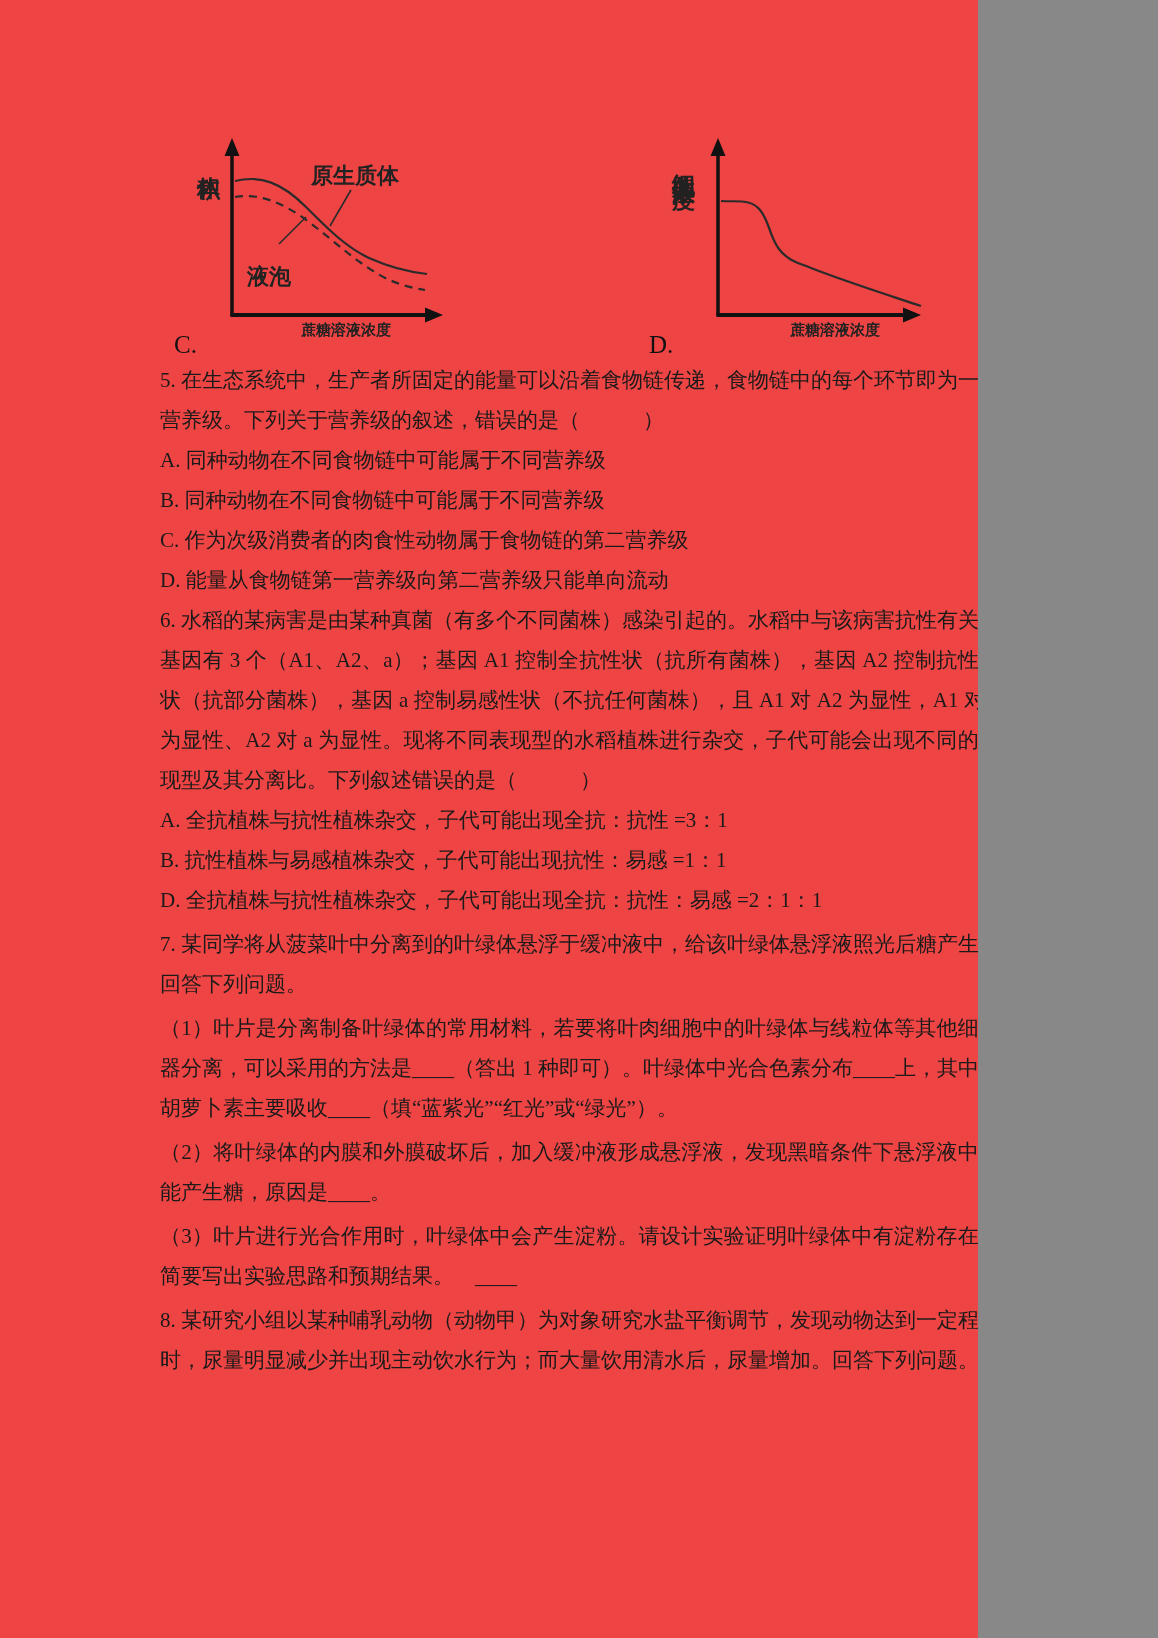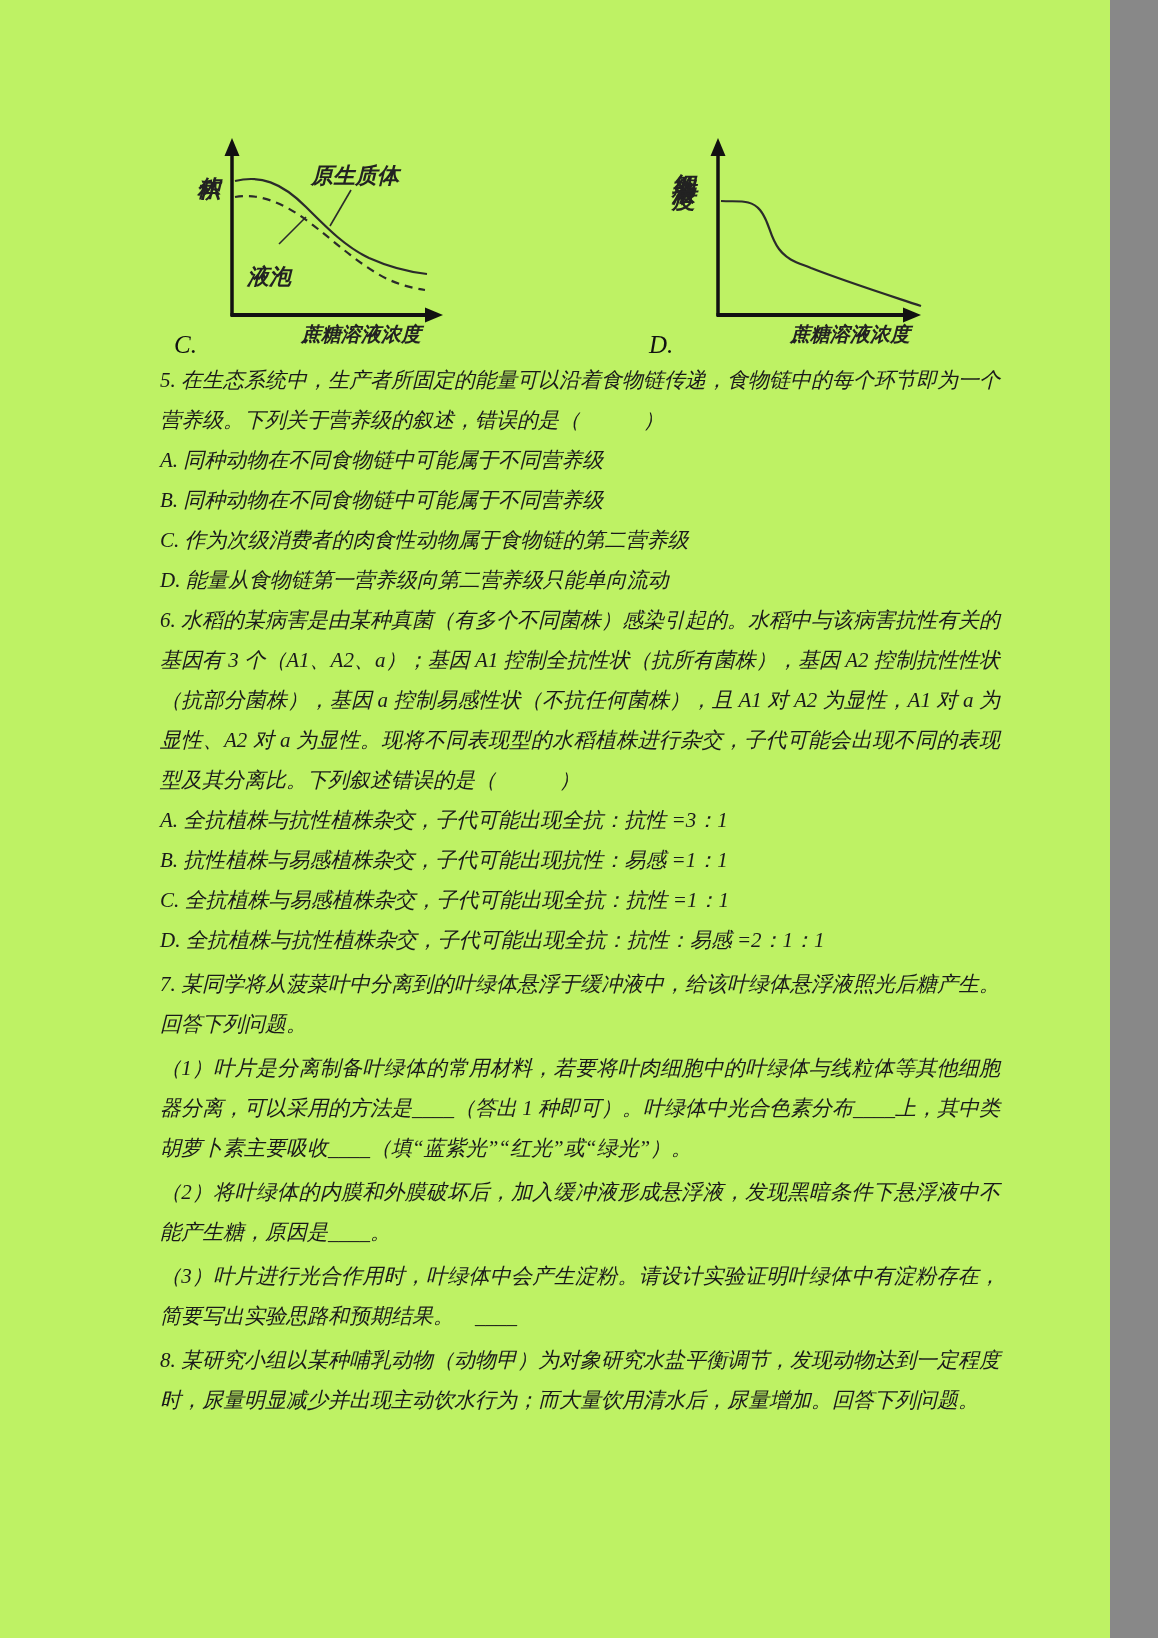--- a/index.html
+++ b/index.html
@@ -1,40 +1,39 @@
 <!DOCTYPE html>
 <html><head>
 <meta charset="utf-8">
 <style>
   html,body{margin:0;padding:0;background:#888;}
   .page{
     position:relative;
-    width:1110px;height:1638px;
-    background:#bef264;
+    width:978px;height:1638px;
+    background:#ef4444;
     font-family:"Liberation Serif","DejaVu Serif",serif;
     color:#1a1a1a;
     overflow:hidden;
-    font-style:italic;
   }
   
   .figure{position:absolute;top:135px;width:300px;height:232px;}
   #fig-c{left:165px;}
   #fig-d{left:640px;}
   .figure svg{position:absolute;left:0;top:0;}
   .fig-ylab{
     position:absolute;
     writing-mode:vertical-rl;text-orientation:upright;
     font-size:23px;font-weight:bold;letter-spacing:3px;line-height:1;
     color:#222;
   }
   #fig-c .fig-ylab{left:32px;top:24px;}
   #fig-d .fig-ylab{left:32px;top:20px;}
   .fig-xlab{
     position:absolute;top:186px;
-    font-size:20px;font-weight:bold;white-space:nowrap;color:#222;
+    font-size:15px;font-weight:bold;white-space:nowrap;color:#222;
   }
   #fig-c .fig-xlab{left:136px;}
   #fig-d .fig-xlab{left:150px;}
   .curve-label{position:absolute;font-size:22px;font-weight:bold;white-space:nowrap;color:#222;}
   .lbl-protoplast{left:146px;top:26px;}
   .lbl-vacuole{left:82px;top:110px;margin-top:17px;}
   .fig-letter{
     position:absolute;left:9px;top:196px;
     font-size:25px;color:#111;
   }
@@ -97,21 +96,20 @@
   <div class="bodytext">
     <p>5. 在生态系统中，生产者所固定的能量可以沿着食物链传递，食物链中的每个环节即为一个营养级。下列关于营养级的叙述，错误的是（　　　）</p>
     <p>A. 同种动物在不同食物链中可能属于不同营养级</p>
     <p>B. 同种动物在不同食物链中可能属于不同营养级</p>
     <p>C. 作为次级消费者的肉食性动物属于食物链的第二营养级</p>
     <p>D. 能量从食物链第一营养级向第二营养级只能单向流动</p>
 
     <p>6. 水稻的某病害是由某种真菌（有多个不同菌株）感染引起的。水稻中与该病害抗性有关的基因有 3 个（A1、A2、a）；基因 A1 控制全抗性状（抗所有菌株），基因 A2 控制抗性性状（抗部分菌株），基因 a 控制易感性状（不抗任何菌株），且 A1 对 A2 为显性，A1 对 a 为显性、A2 对 a 为显性。现将不同表现型的水稻植株进行杂交，子代可能会出现不同的表现型及其分离比。下列叙述错误的是（　　　）</p>
     <p>A. 全抗植株与抗性植株杂交，子代可能出现全抗：抗性 =3：1</p>
     <p>B. 抗性植株与易感植株杂交，子代可能出现抗性：易感 =1：1</p>
-    <p>C. 全抗植株与易感植株杂交，子代可能出现全抗：抗性 =1：1</p>
     <p>D. 全抗植株与抗性植株杂交，子代可能出现全抗：抗性：易感 =2：1：1</p>
 
 
     <p class="gap">7. 某同学将从菠菜叶中分离到的叶绿体悬浮于缓冲液中，给该叶绿体悬浮液照光后糖产生。回答下列问题。</p>
     <p class="gap">（1）叶片是分离制备叶绿体的常用材料，若要将叶肉细胞中的叶绿体与线粒体等其他细胞器分离，可以采用的方法是____（答出 1 种即可）。叶绿体中光合色素分布____上，其中类胡萝卜素主要吸收____（填“蓝紫光”“红光”或“绿光”）。</p>
     <p class="gap">（2）将叶绿体的内膜和外膜破坏后，加入缓冲液形成悬浮液，发现黑暗条件下悬浮液中不能产生糖，原因是____。</p>
     <p class="gap">（3）叶片进行光合作用时，叶绿体中会产生淀粉。请设计实验证明叶绿体中有淀粉存在，简要写出实验思路和预期结果。　____</p>
 
     <p class="gap">8. 某研究小组以某种哺乳动物（动物甲）为对象研究水盐平衡调节，发现动物达到一定程度时，尿量明显减少并出现主动饮水行为；而大量饮用清水后，尿量增加。回答下列问题。</p>
   </div>

